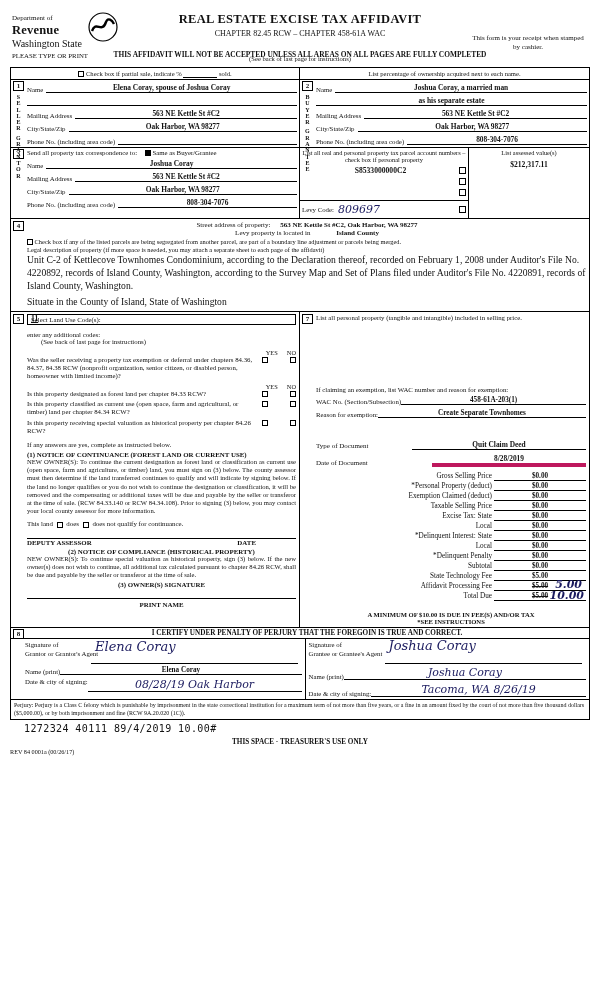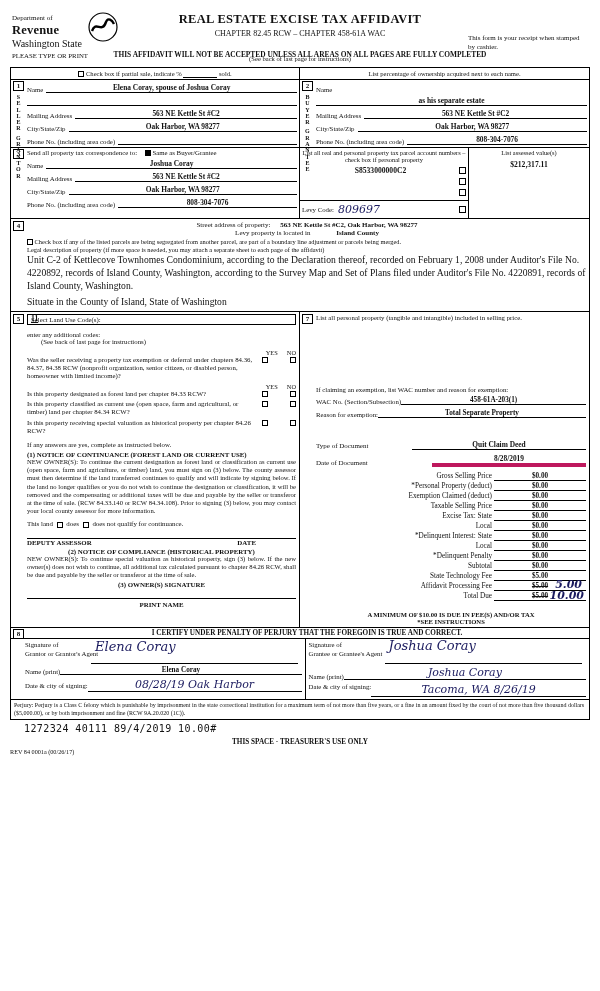--- a/index.html
+++ b/index.html
@@ -18,21 +18,21 @@
   
   .hdr { position:relative; height:52px; }
   .dept { position:absolute; left:2px; top:8px; font-size:7.5px; line-height:1.25; font-family:"Liberation Serif",serif;}
   .dept .l1 { font-size:7px; }
   .dept .l2 { font-size:12.5px; font-weight:bold; letter-spacing:.2px;}
   .dept .l3 { font-size:10px; }
   .wa-logo { position:absolute; left:78px; top:6px; width:30px; height:30px; }
   .title-block { position:absolute; left:0; right:0; top:6px; text-align:center; }
   .title-block .t1 { font-size:12.5px; font-weight:bold; letter-spacing:.3px; }
   .title-block .t2 { font-size:8px; margin-top:2px;}
-  .receipt { position:absolute; right:2px; top:28px; width:120px; font-size:7px; line-height:1.3;}
+  .receipt { position:absolute; right:2px; top:28px; width:120px; text-align:center; font-size:7px; line-height:1.3;}
   .pleasetype { position:absolute; left:2px; top:46px; font-size:6.8px;}
   .notaccepted { position:absolute; left:0; right:0; top:44px; text-align:center; font-size:7.4px; font-weight:bold;}
   .cb { display:inline-block; width:6px; height:6px; border:1px solid #000; vertical-align:middle;}
 
   
   .topwrap { display:flex; border:1px solid #000; border-bottom:none;}
   .col { width:50%; position:relative; }
   .colL { border-right:1px solid #000; }
   .chkline { text-align:center; font-size:6.6px; padding:2px 0 1px 0;}
   .pcttext { text-align:center; font-size:6.6px; padding:2px 0 1px 0;}
@@ -180,20 +180,21 @@
         <div>G</div>
           <div>R</div>
           <div>A</div>
           <div>N</div>
           <div>T</div>
           <div>E</div>
           <div>E</div>
       </div>
       <div class="frow">
         <span class="fl">Name</span>
+        <span class="fv">Joshua Coray, a married man</span>
       </div>
       <div class="frow">
         <span class="fv">as his separate estate</span>
       </div>
       <div class="frow">
         <span class="fl">Mailing Address</span>
         <span class="fv">563 NE Kettle St #C2</span>
       </div>
       <div class="frow">
         <span class="fl">City/State/Zip</span>
@@ -358,21 +359,21 @@
       <div style="font-size:6.8px;line-height:1.25;">List all personal property (tangible and intangible) included in selling price.</div>
       <div style="height:64px;"></div>
 
       <div style="font-size:6.8px;">If claiming an exemption, list WAC number and reason for exemption:</div>
       <div style="display:flex;align-items:flex-end;padding-top:3px;">
         <span style="font-size:6.8px;">WAC No. (Section/Subsection)</span>
         <span style="flex:1;border-bottom:1px solid #000;text-align:center;font-weight:bold;font-size:7.2px;">458-61A-203(1)</span>
       </div>
       <div style="display:flex;align-items:flex-end;padding-top:4px;">
         <span style="font-size:6.8px;">Reason for exemption:</span>
-        <span style="flex:1;border-bottom:1px solid #000;text-align:center;font-weight:bold;font-size:7.2px;">Total Separate Property</span>
+        <span style="flex:1;border-bottom:1px solid #000;text-align:center;font-weight:bold;font-size:7.2px;">Create Separate Townhomes</span>
       </div>
 
       <div style="height:22px;"></div>
 
       <div style="display:flex;align-items:flex-end;">
         <span style="font-size:7px;width:96px;">Type of Document</span>
         <span style="flex:1;border-bottom:1px solid #000;text-align:center;font-weight:bold;font-size:7.4px;">Quit Claim Deed</span>
       </div>
       <div style="display:flex;align-items:flex-end;padding-top:4px;gap:20px;">
         <span style="font-size:7px;width:96px;">Date of Document</span>
@@ -458,38 +459,38 @@
         <div style="font-size:6.8px;line-height:1.2;">
           Signature of<br>Grantor or Grantor's Agent
         </div>
         <div class="cursive ink" style="position:absolute;left:70px;top:-2px;">Elena Coray</div>
         <div style="position:absolute;left:66px;right:4px;bottom:1px;border-bottom:1px solid #000;"></div>
       </div>
       <div style="display:flex;align-items:flex-end;padding-top:1px;">
         <span style="font-size:6.8px;">Name (print)</span>
         <span style="flex:1;border-bottom:1px solid #000;text-align:center;font-weight:bold;font-size:7.2px;">Elena Coray</span>
       </div>
-      <div style="display:flex;align-items:center;padding-top:3px;">
+      <div style="display:flex;align-items:flex-start;padding-top:3px;">
         <span style="font-size:6.8px;">Date &amp; city of signing:</span>
         <span class="cursive2 ink" style="flex:1;border-bottom:1px solid #000;text-align:center;">08/28/19  Oak Harbor</span>
       </div>
     </div>
     <div class="c">
       <div style="position:relative;height:24px;">
         <div style="font-size:6.8px;line-height:1.2;">
           Signature of<br>Grantee or Grantee's Agent
         </div>
         <div class="cursive ink" style="position:absolute;left:80px;top:-3px;">Joshua Coray</div>
         <div style="position:absolute;left:76px;right:4px;bottom:1px;border-bottom:1px solid #000;"></div>
       </div>
       <div style="display:flex;align-items:flex-end;padding-top:1px;">
         <span style="font-size:6.8px;">Name (print)</span>
         <span class="cursive2 ink" style="flex:1;border-bottom:1px solid #000;text-align:center;">Joshua Coray</span>
       </div>
-      <div style="display:flex;padding-top:3px;">
+      <div style="display:flex;align-items:flex-end;padding-top:3px;">
         <span style="font-size:6.8px;">Date &amp; city of signing:</span>
         <span class="cursive2 ink" style="flex:1;border-bottom:1px solid #000;text-align:center;">Tacoma, WA 8/26/19</span>
       </div>
     </div>
   </div>
 
   <div class="perjury">Perjury: Perjury is a Class C felony which is punishable by imprisonment in the state correctional institution for a maximum term of not more than five years, or a fine in an amount fixed by the court of not more than five thousand dollars ($5,000.00), or by both imprisonment and fine (RCW 9A.20.020 (1C)).</div>
 
   <div style="padding:3px 0 0 14px;">
     <span class="stamp">1272324  40111  89/4/2019  10.00#</span>

